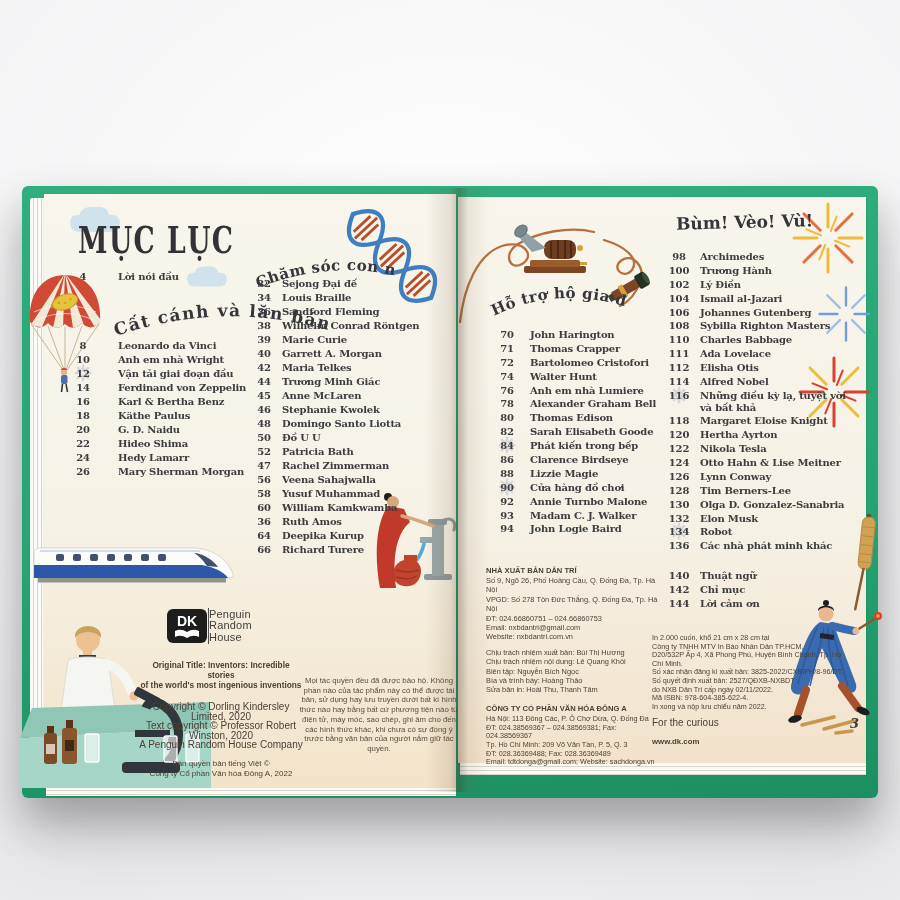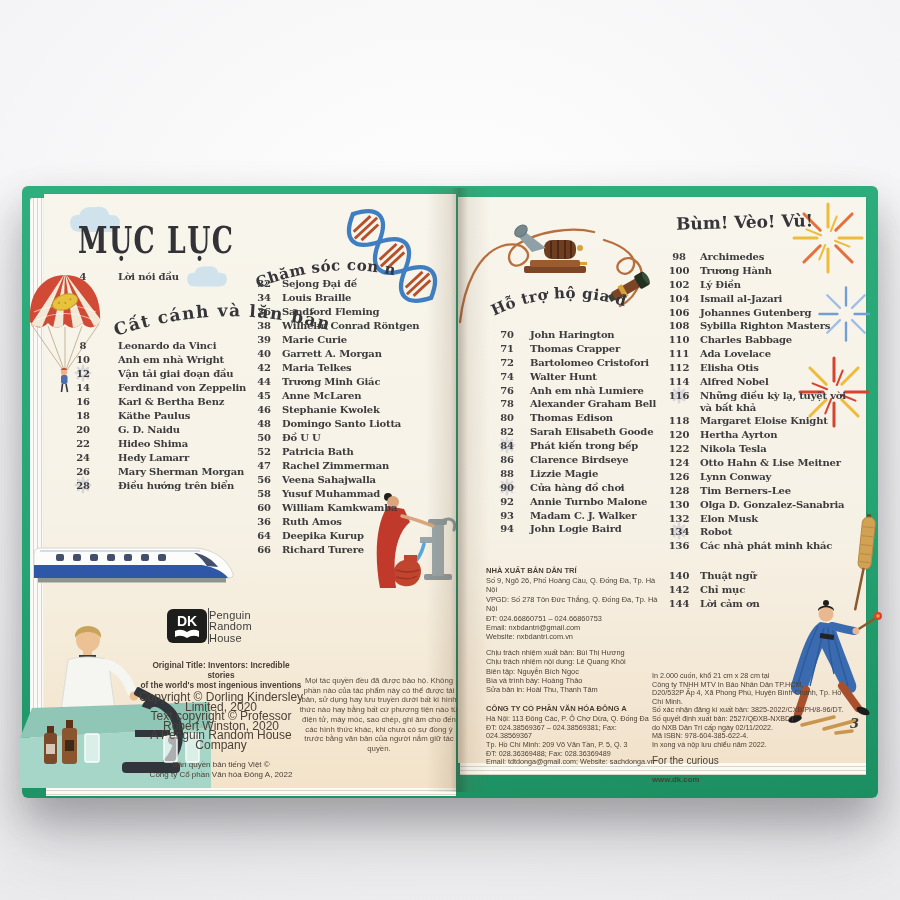--- a/index.html
+++ b/index.html
@@ -36,38 +36,38 @@
 
   .toc{position:absolute}
   .row{display:flex;align-items:baseline;position:relative;min-height:var(--rowh,14px);
        font-family:"DejaVu Serif",serif;font-weight:700;font-size:10px;color:#3d3c3e;letter-spacing:-.2px}
   .numw{flex:none;width:var(--numw,26px);text-align:center;position:relative}
   .num{position:relative;z-index:1}
   .lbl{margin-left:var(--gap,10px);white-space:pre-line;line-height:12.2px;padding-top:1px}
   .gear{position:absolute;width:19px;height:19px;left:50%;top:46%;transform:translate(-50%,-50%);z-index:0}
 
   
-  .dk-lockup{position:absolute;left:166px;top:608px;display:flex;align-items:flex-end;gap:0}
+  .dk-lockup{position:absolute;left:166px;top:608px;display:flex;align-items:center;gap:0}
   .vline{width:1px;height:36px;background:#55524e}
   .prh{font-size:11px;line-height:11.5px;color:#3f3e3c;white-space:pre-line;letter-spacing:.2px}
   .orig{position:absolute;left:138px;top:660px;width:166px;text-align:center;color:#4c4137}
   .orig .b{font-weight:700;font-size:8.3px;line-height:10px;white-space:pre-line}
-  .orig .r{font-size:12px;line-height:9.6px;white-space:pre-line;margin-top:3px}
+  .orig .r{font-size:10px;line-height:9.6px;white-space:pre-line;margin-top:12px}
   .orig .v{font-size:8px;line-height:10px;white-space:pre-line;margin-top:9px}
   .rights{position:absolute;left:296px;top:676px;width:166px;text-align:center;
           font-size:7.8px;line-height:9.7px;color:#5a4c3e}
 
   
   .pub{position:absolute;left:486px;top:566px;width:176px;color:#4a3f35}
   .pub .name{font-weight:700;font-size:7.6px;line-height:10px}
   .pub .lines{font-size:7.4px;line-height:9.4px;white-space:pre-line}
   .pub .staff{font-size:7.4px;line-height:9.4px;white-space:pre-line;margin-top:6px}
   .pub .cname{font-weight:700;font-size:7.6px;line-height:9px;margin-top:9px}
   .pub .clines{font-size:7.2px;line-height:8.7px;white-space:pre-line;margin-top:2px}
-  .print{position:absolute;left:652px;top:672px;width:192px;color:#4a3f35}
+  .print{position:absolute;left:652px;top:634px;width:192px;color:#4a3f35}
   .print .lines{font-size:7.2px;line-height:8.6px;white-space:pre-line}
   .print .cur{font-size:10px;margin-top:6px}
   .print .site{font-weight:700;font-size:7.8px;margin-top:9px}
   .pagenum{position:absolute;left:850px;top:716px;font-family:"DejaVu Serif",serif;
            font-style:italic;font-weight:700;font-size:13px;color:#3d3c3e}
   .ill{position:absolute}
 </style>
 </head>
 <body>
 
@@ -281,33 +281,20 @@
       <div class="row">
         <span class="numw"><span class="num">24</span></span>
         <span class="lbl">Hedy Lamarr</span>
       </div>
 
       <div class="row">
         <span class="numw"><span class="num">26</span></span>
         <span class="lbl">Mary Sherman Morgan</span>
       </div>
 
-      <div class="row">
-        <span class="numw"><svg class="gear" viewBox="0 0 24 24">
-            <g stroke="#d7d7db" stroke-width="3.2" stroke-linecap="round">
-              <line x1="12" y1="3" x2="12" y2="21"></line>
-              <line x1="3" y1="12" x2="21" y2="12"></line>
-              <line x1="5.6" y1="5.6" x2="18.4" y2="18.4"></line>
-              <line x1="5.6" y1="18.4" x2="18.4" y2="5.6"></line>
-            </g>
-            <circle cx="12" cy="12" r="6" fill="#d7d7db"></circle>
-            <circle cx="12" cy="12" r="2.6" fill="#f6f1e6"></circle>
-          </svg><span class="num">28</span></span>
-        <span class="lbl">Điều hướng trên biển</span>
-      </div>
     </div>
 
   <svg class="hdr-svg" style="left:250px;top:242px" width="156" height="52">
     <path id="arc2" d="M8,46 Q78,18 148,34" fill="none"></path>
     <text font-size="15" letter-spacing=".5"><textPath href="#arc2">Chăm sóc con người</textPath></text>
   </svg>
 
   <div class="toc" style="left:252px;top:277px;width:195px;--numw:24px;--gap:6px;--rowh:14px">
 
       <div class="row">

